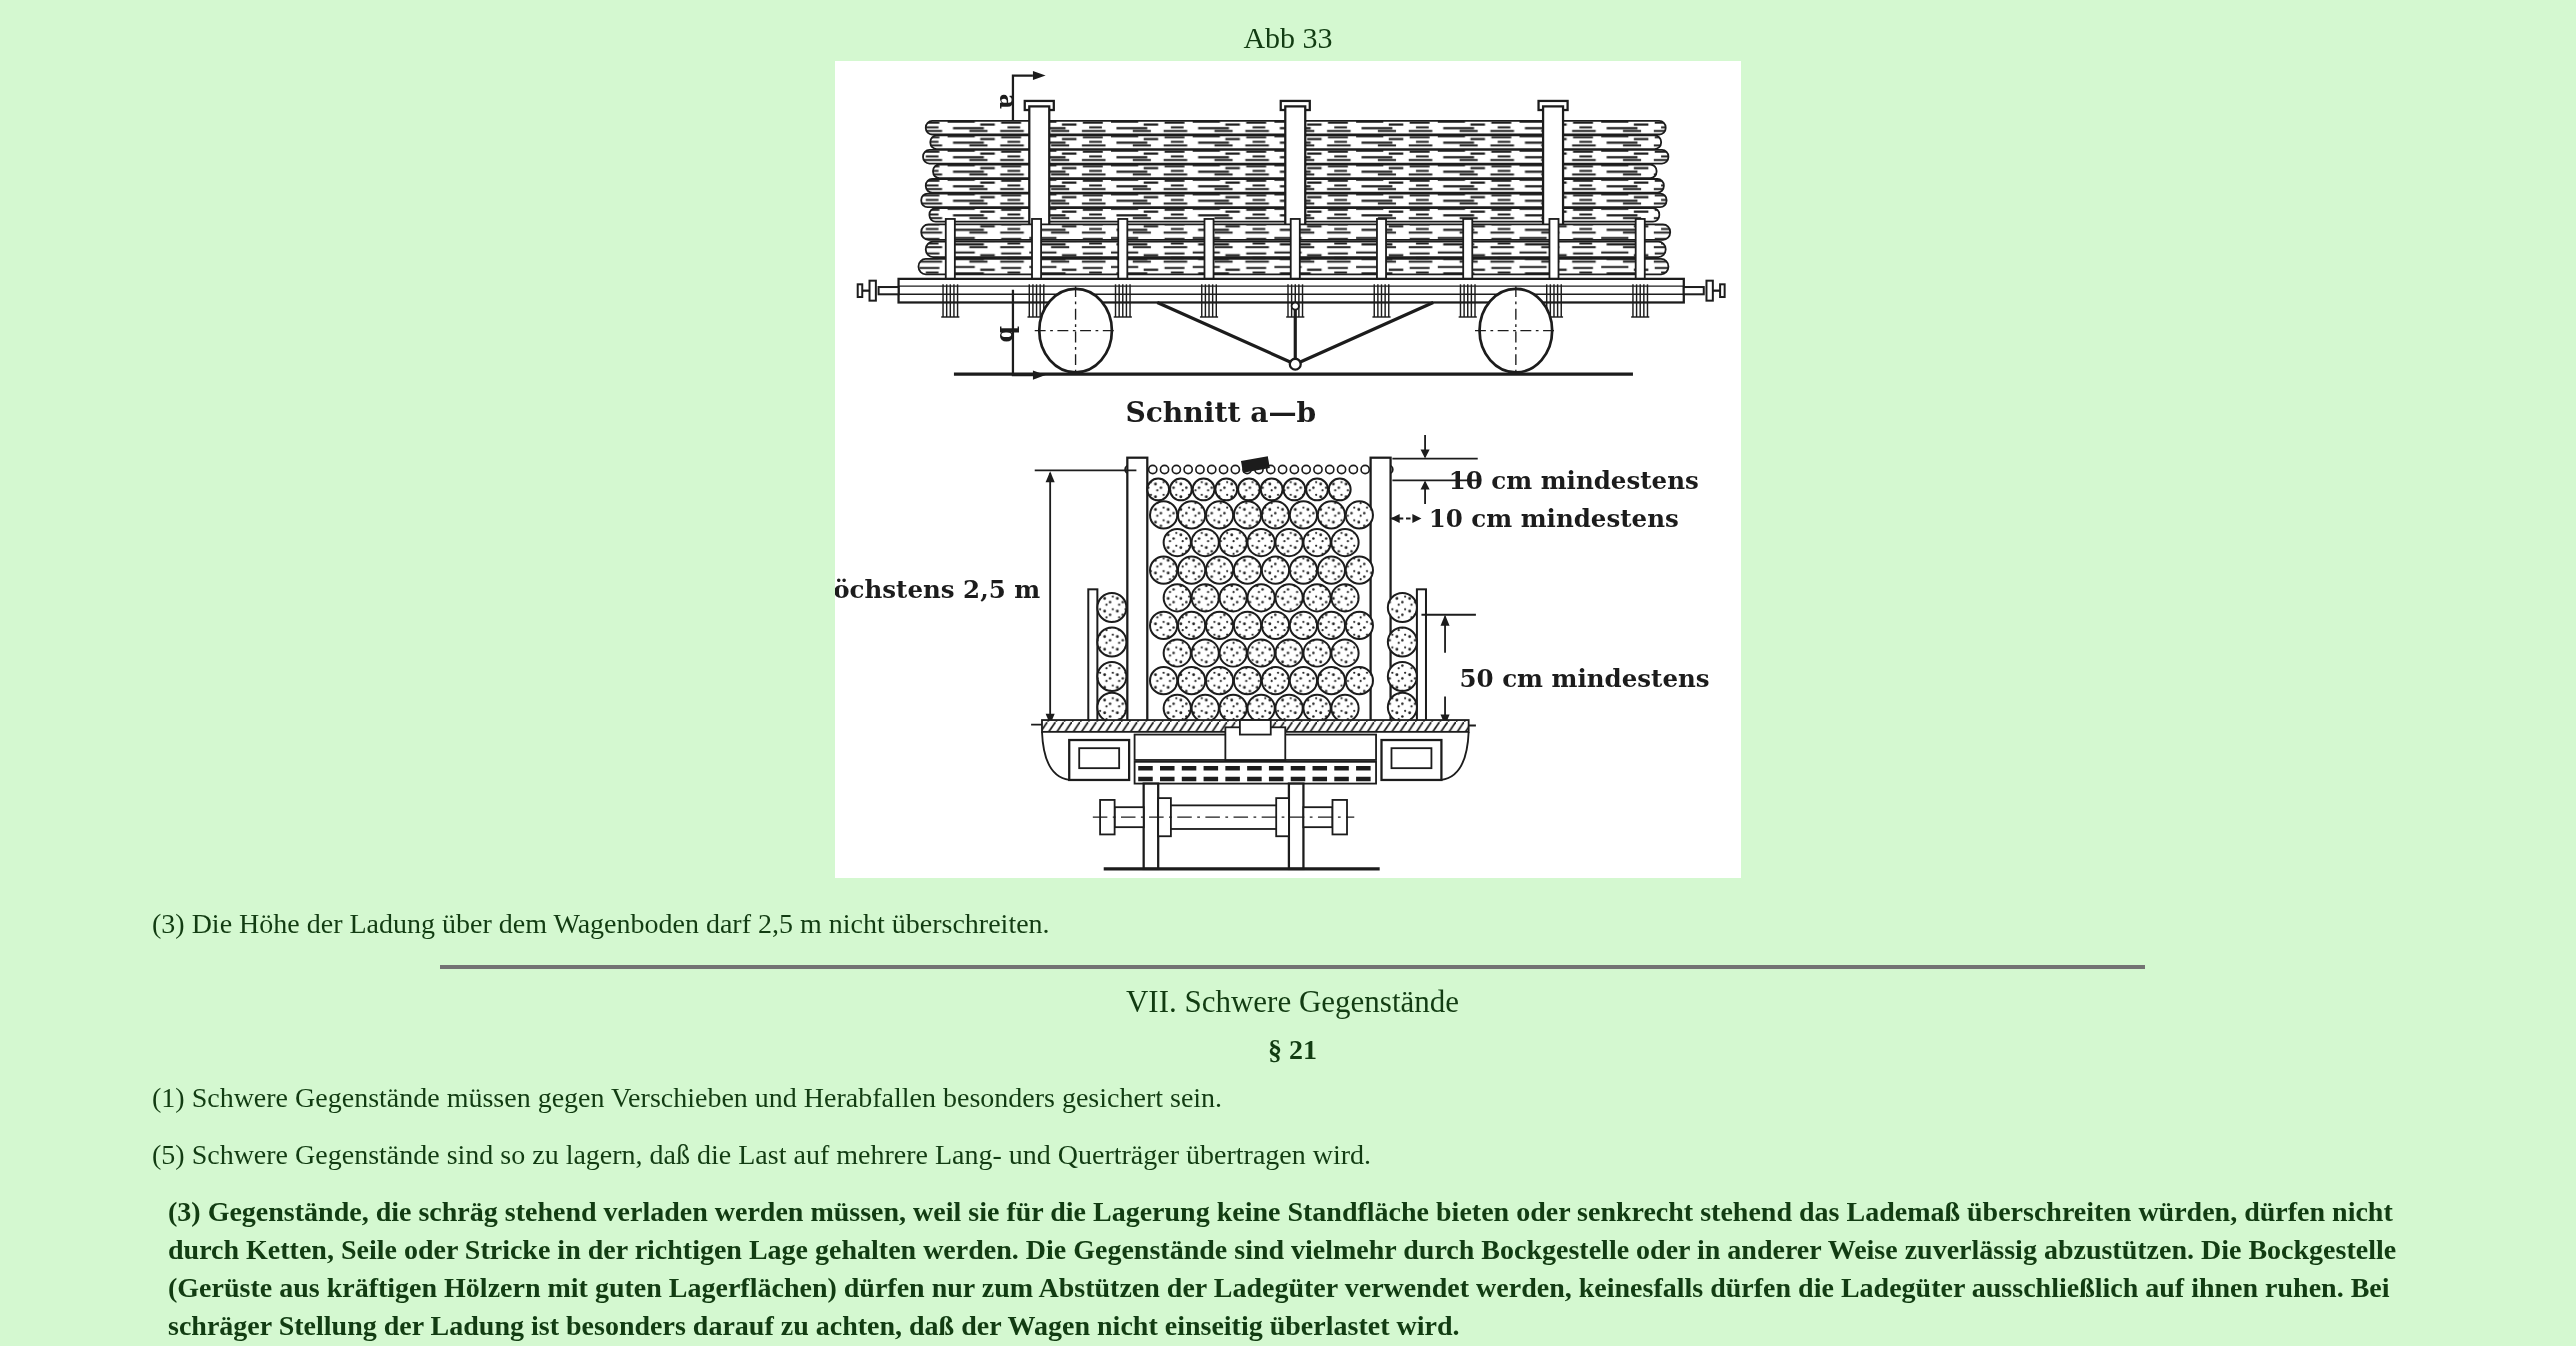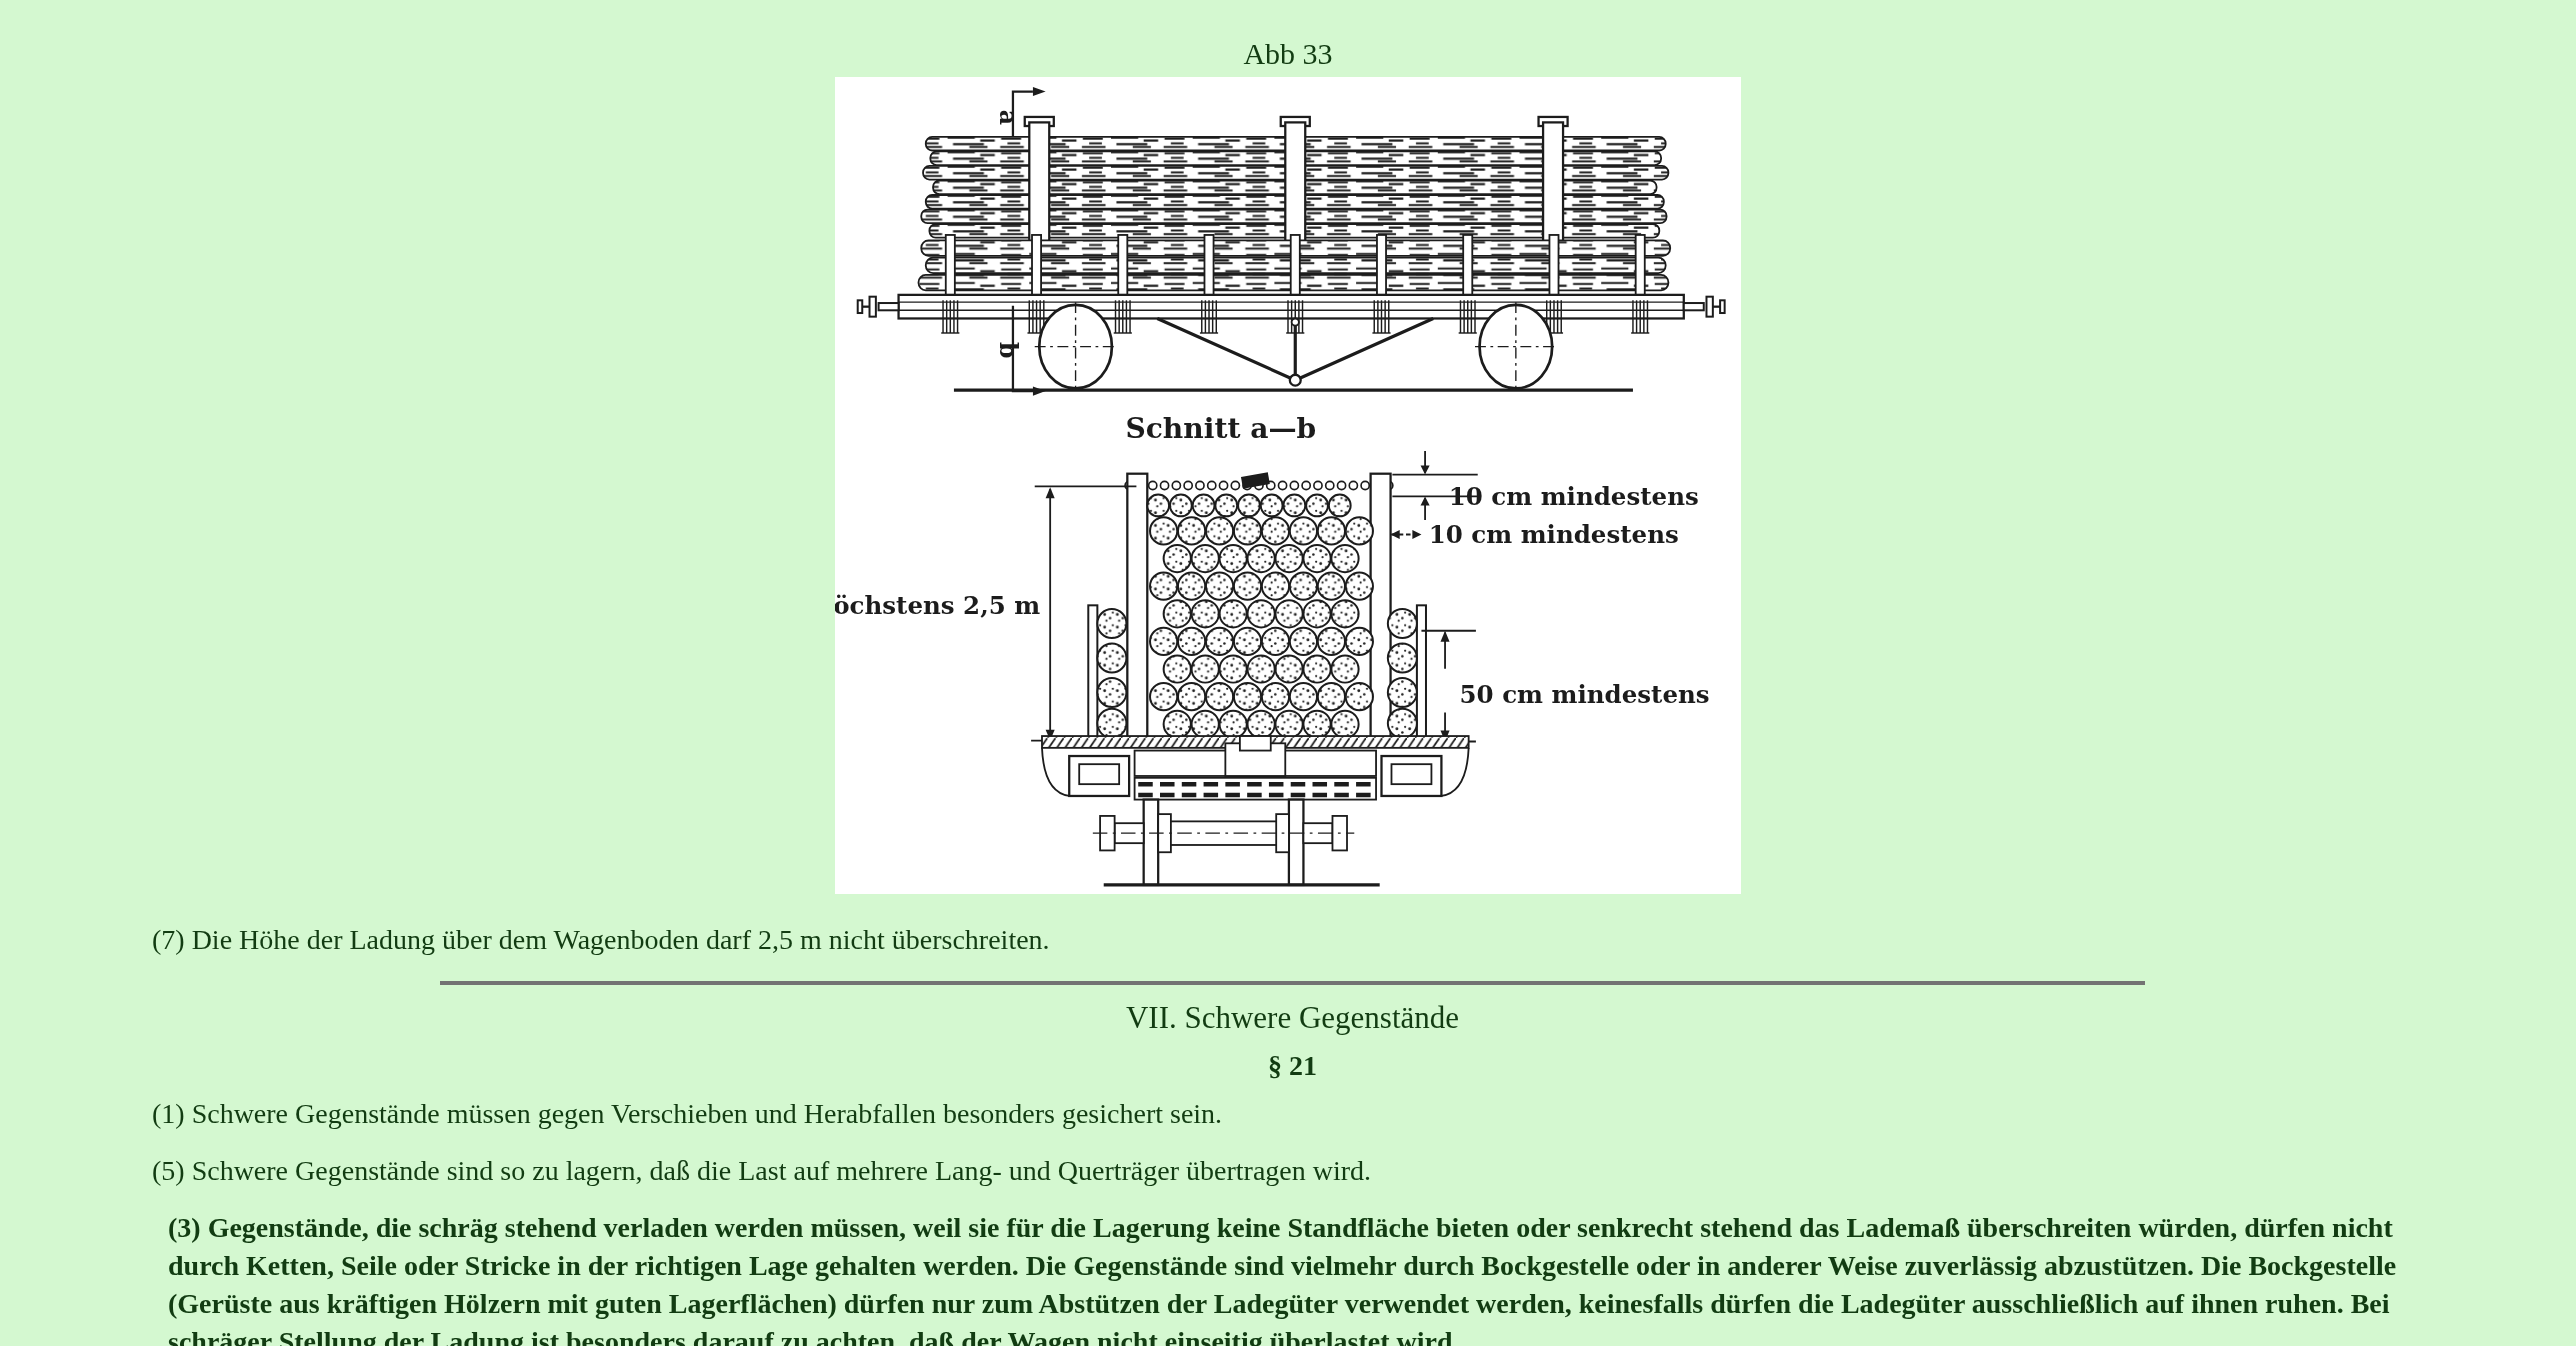--- a/index.html
+++ b/index.html
@@ -1,21 +1,21 @@
 <!DOCTYPE html>
 <html style="font-size:14.5px"><head>
 <meta charset="utf-8">
 <style>
   html,body{margin:0;padding:0;}
   body{
     width:2576px;height:1347px;overflow:hidden;
     background:#d4f8d0;color:#123c12;
     font-family:"Liberation Serif","DejaVu Serif",serif;
   }
-  .caption{padding-top:36px;font-size:30px;line-height:36px;text-align:center;}
+  .caption{padding-top:20px;font-size:30px;line-height:36px;text-align:center;}
   .figure-box{width:906px;height:817px;margin:5.4px auto 0;background:#ffffff;}
   .figure-box svg{display:block;}
   .textblock{margin:0 143px 0 152px;font-size:28px;line-height:38px;}
   .fig-note{margin:27px 0 0;}
   hr.divider{border:none;height:3.6px;background:#737373;width:1705px;margin:22px auto 14.5px;}
   h2.heading{font-size:31px;line-height:38px;margin:0;text-align:center;font-weight:normal;}
   .para-sign{font-size:28px;line-height:34px;margin:12px 0 9px;text-align:center;font-weight:bold;}
   p.body-p{margin:12px 0 19px;}
   p.body-p-last{margin:16px;font-weight:bold;}
   
@@ -360,21 +360,21 @@
         <rect x="548" y="814" width="16" height="38" stroke-width="2"></rect>
         <path d="M284,833 H572" stroke-width="1.5" stroke-dasharray="16 6 3 6" fill="none"></path>
       </g>
 
       <path d="M296,890 H600" stroke-width="3.5"></path>
     </g>
   </svg>
 </div>
 
 <div class="textblock">
-  <p class="fig-note">(7) Die Höhe der Ladung über dem Wagenboden darf 2,5 m nicht überschreiten.</p>
+  <p class="fig-note">(3) Die Höhe der Ladung über dem Wagenboden darf 2,5 m nicht überschreiten.</p>
   <hr class="divider">
   <h2 class="heading">VII. Schwere Gegenstände</h2>
   <div class="para-sign">§ 21</div>
   <p class="body-p">(1) Schwere Gegenstände müssen gegen Verschieben und Herabfallen besonders gesichert sein.</p>
   <p class="body-p">(5) Schwere Gegenstände sind so zu lagern, daß die Last auf mehrere Lang- und Querträger übertragen wird.</p>
   <p class="body-p-last">(3) Gegenstände, die schräg stehend verladen werden müssen, weil sie für die Lagerung keine Standfläche bieten oder senkrecht stehend das Lademaß überschreiten würden, dürfen nicht durch Ketten, Seile oder Stricke in der richtigen Lage gehalten werden. Die Gegenstände sind vielmehr durch Bockgestelle oder in anderer Weise zuverlässig abzustützen. Die Bockgestelle (Gerüste aus kräftigen Hölzern mit guten Lagerflächen) dürfen nur zum Abstützen der Ladegüter verwendet werden, keinesfalls dürfen die Ladegüter ausschließlich auf ihnen ruhen. Bei schräger Stellung der Ladung ist besonders darauf zu achten, daß der Wagen nicht einseitig überlastet wird.</p>
 </div>
 
 
 </body></html>

